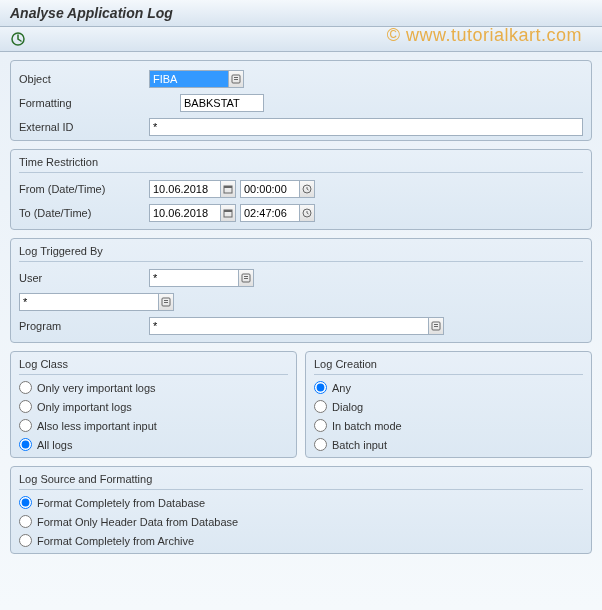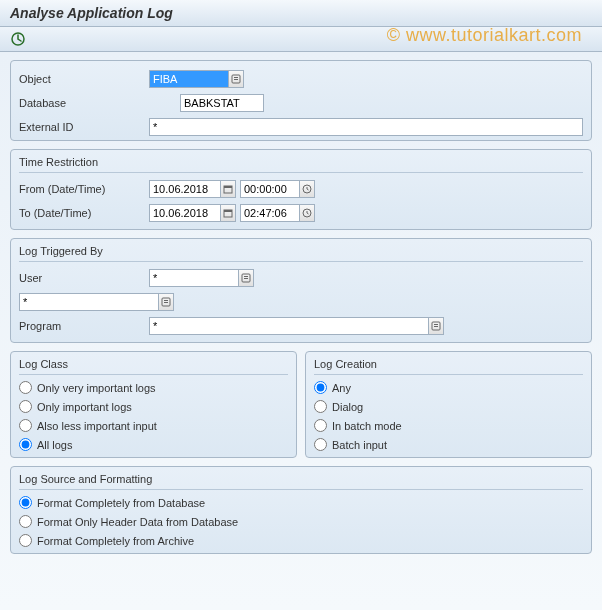--- a/index.html
+++ b/index.html
@@ -155,21 +155,21 @@
         <div class="picker">
           <svg viewBox="0 0 10 10">
               <rect x="1" y="1" width="8" height="8" rx="1" fill="none" stroke="#666"></rect>
               <rect x="3" y="3" width="4" height="1" fill="#666"></rect>
               <rect x="3" y="5" width="4" height="1" fill="#666"></rect>
             </svg>
         </div>
       </div>
     </div>
     <div class="field-row">
-      <div class="field-label">Database</div>
+      <div class="field-label">Formatting</div>
       <input class="input" style="width: 84px; margin-left: 31px;" value="BABKSTAT">
     </div>
     <div class="field-row">
       <div class="field-label">External ID</div>
       <input class="input" style="flex: 1 1 0%; width: 420px;" value="*">
     </div>
   </div>
 
   <div class="panel">
     <div class="panel-title">Time Restriction</div>

